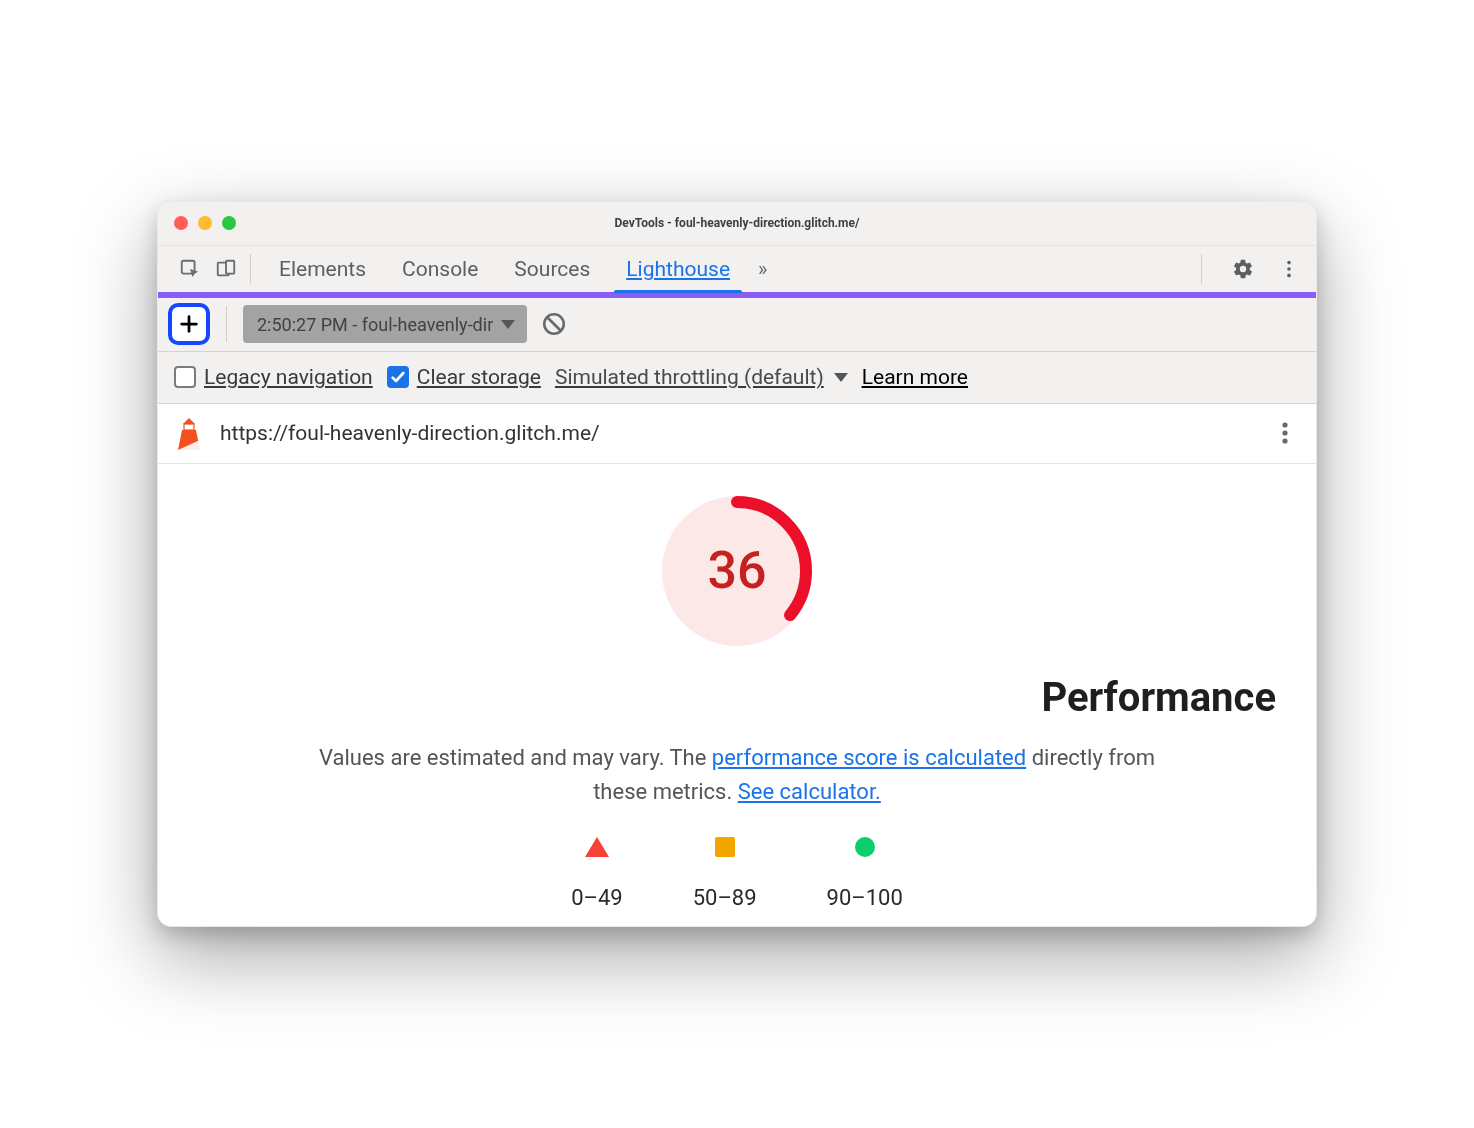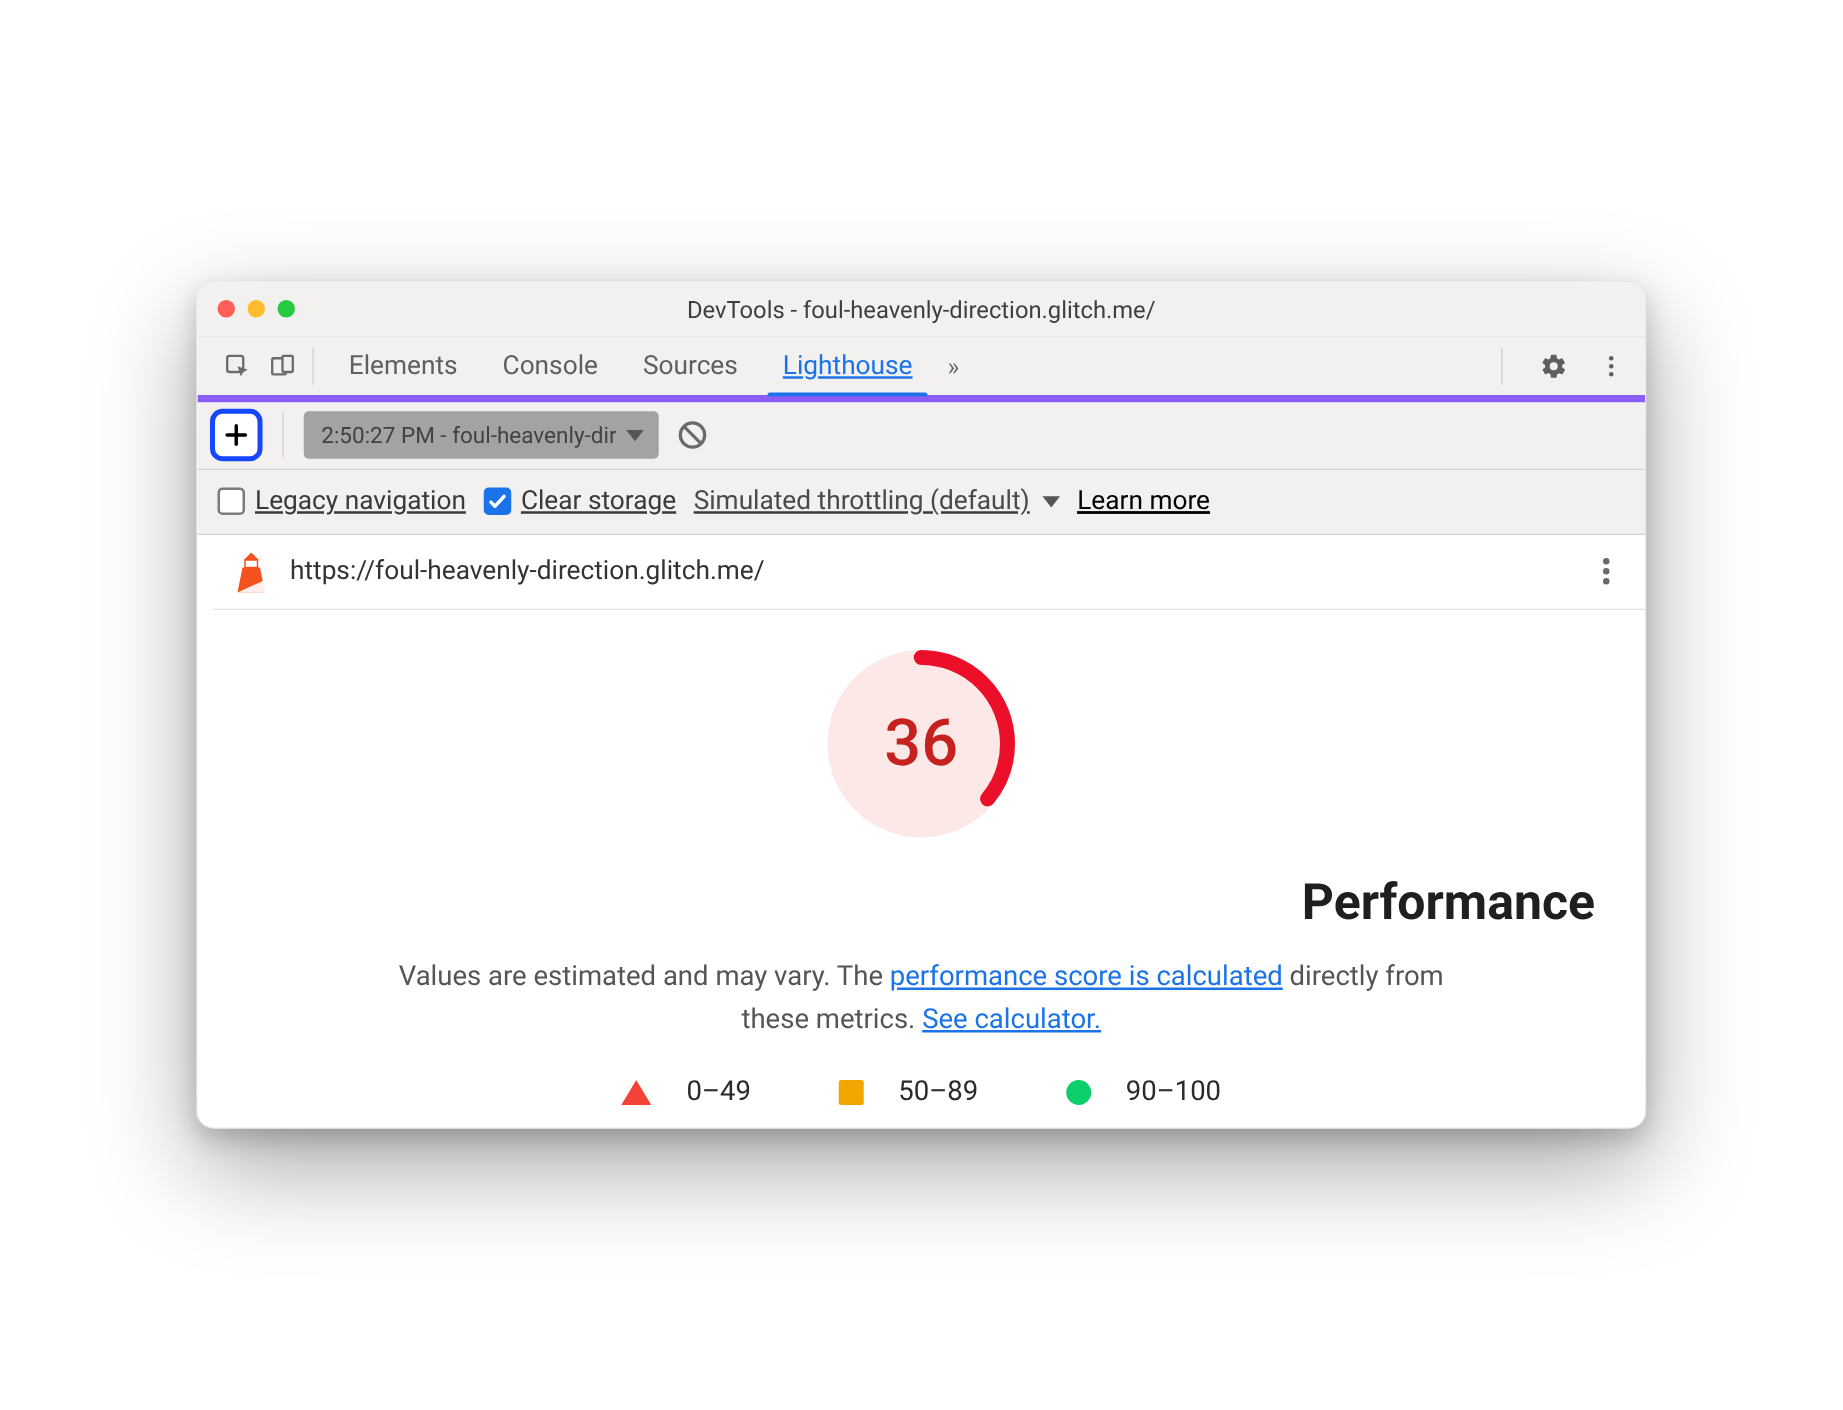--- a/index.html
+++ b/index.html
@@ -38,22 +38,22 @@
   .traffic-lights .dot {
     width: 14px; height: 14px;
     border-radius: 50%;
   }
   .dot.red { background: #ff5f57; }
   .dot.yellow { background: #febc2e; }
   .dot.green { background: #28c840; }
   .titlebar .title {
     flex: 1;
     text-align: center;
-    font-weight: 400;
-    font-size: 19px;
+    font-weight: 700;
+    font-size: 12px;
     color: #3f3f3f;
   }
 
   
   .toolbar {
     display: flex;
     align-items: center;
     height: 52px;
     border-bottom: 6px solid #8b5cf6;
     background: #f2f1f0;
@@ -187,21 +187,20 @@
 
   
   .url-bar {
     display: flex; align-items: center;
     height: 60px;
     padding: 0 16px;
     border-bottom: 1px solid #e5e4e3;
     gap: 16px;
     font-size: 21px;
     color: #333;
-    margin-left: 12px;
   }
   .lh-icon { width: 30px; height: 34px; }
   .url-bar .menu {
     display: flex; align-items: center; justify-content: center;
     width: 30px; height: 30px; color: #6a6a6a; cursor: pointer;
   }
   .url-bar .menu svg { width: 6px; height: 22px; }
   .url-text { flex: 1; }
 
   
@@ -234,21 +233,21 @@
     font-size: 22px; color: #555;
     margin: 20px auto 0; max-width: 840px; line-height: 1.55;
   }
   .blurb a { color: #1a73e8; text-decoration: underline; }
 
   .legend {
     margin-top: 28px;
     display: flex; gap: 70px; justify-content: center; align-items: center;
     font-size: 22px; color: #2a2a2a;
   }
-  .legend-item { display: flex; align-items: center; gap: 28px; }
+  .legend-item { display: flex; align-items: center; gap: 28px; flex-direction: column; }
   .sym { width: 20px; height: 20px; }
   .sym.tri {
     width: 0; height: 0;
     border-left: 12px solid transparent;
     border-right: 12px solid transparent;
     border-bottom: 20px solid #f44336;
   }
   .sym.sq { background: #f2a600; border-radius: 2px; }
   .sym.circ { background: #0cce6b; border-radius: 50%; }
 </style>

